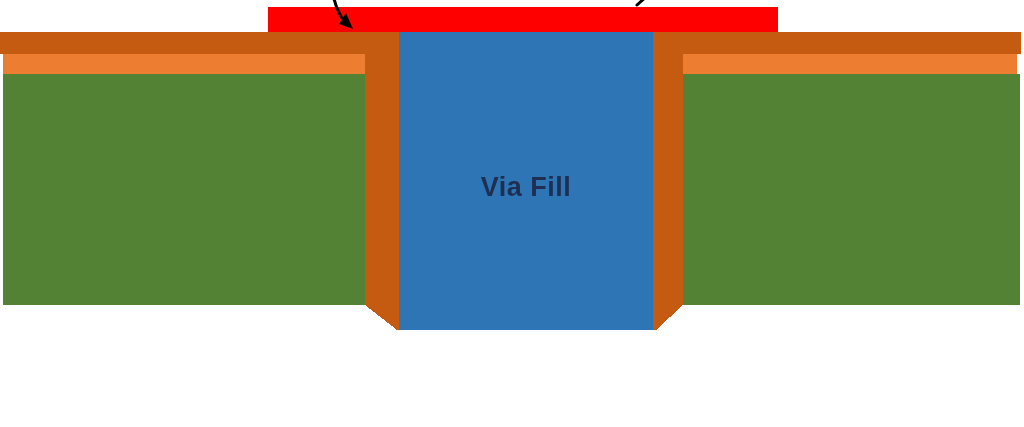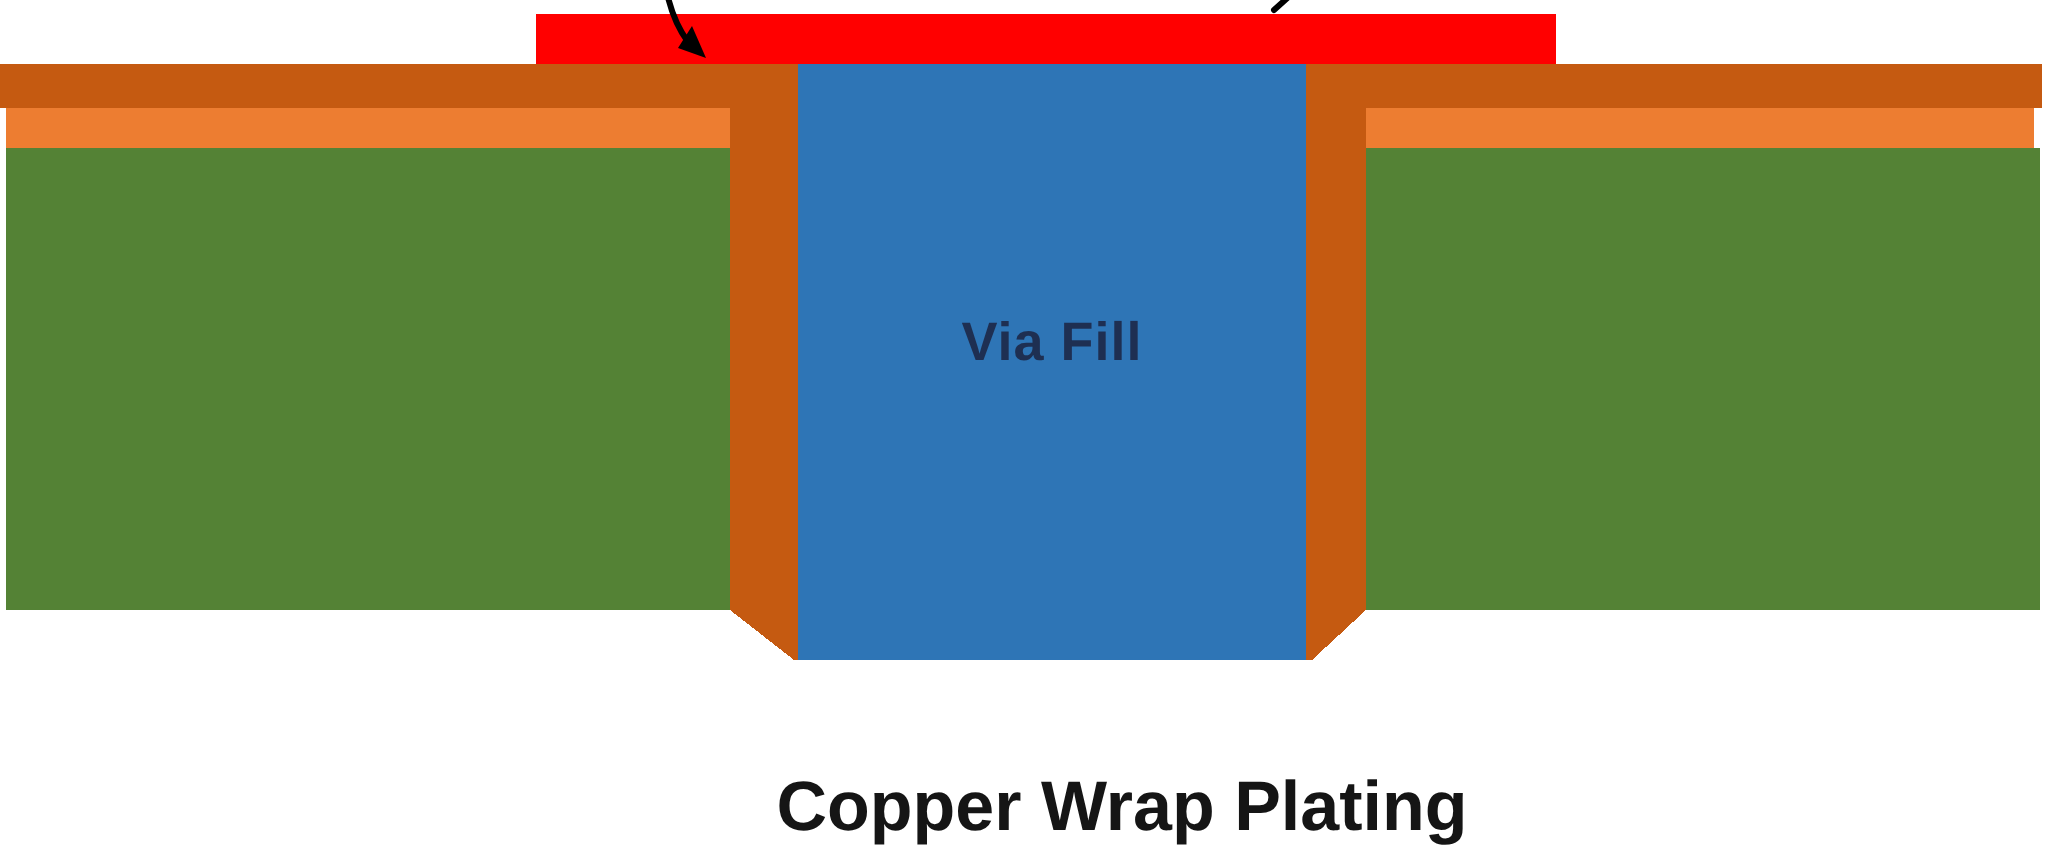--- a/index.html
+++ b/index.html
@@ -16,21 +16,21 @@
   }
   .diagram-svg {
     position: absolute;
     top: 0;
     left: 0;
     display: block;
   }
   .via-label {
     position: absolute;
     left: 399px;
-    top: 156px;
+    top: 172px;
     width: 254px;
     text-align: center;
     font-weight: bold;
     font-size: 27px;
     letter-spacing: 0.5px;
     user-select: none;
   }
   .caption {
     position: absolute;
     left: 561px;
@@ -64,14 +64,13 @@
     <rect x="399" y="32" width="254" height="298" shape-rendering="crispEdges" fill="#2E75B6"></rect>
 
     <path d="M333,-6 Q336,10 344,21" fill="none" stroke-width="3" stroke-linecap="round" stroke="#000000"></path>
     <polygon points="353,29 339,24 346,13" fill="#000000"></polygon>
 
     <path d="M637,5 L647,-4" fill="none" stroke-width="3" stroke-linecap="round" stroke="#000000"></path>
   </svg>
 
   <div class="via-label" style="color: rgb(30, 47, 82);">Via Fill</div>
 
-  <div class="caption" style="color: rgb(21, 21, 21);">Copper Wrap Plating</div>
 </div>
 
 </body></html>

